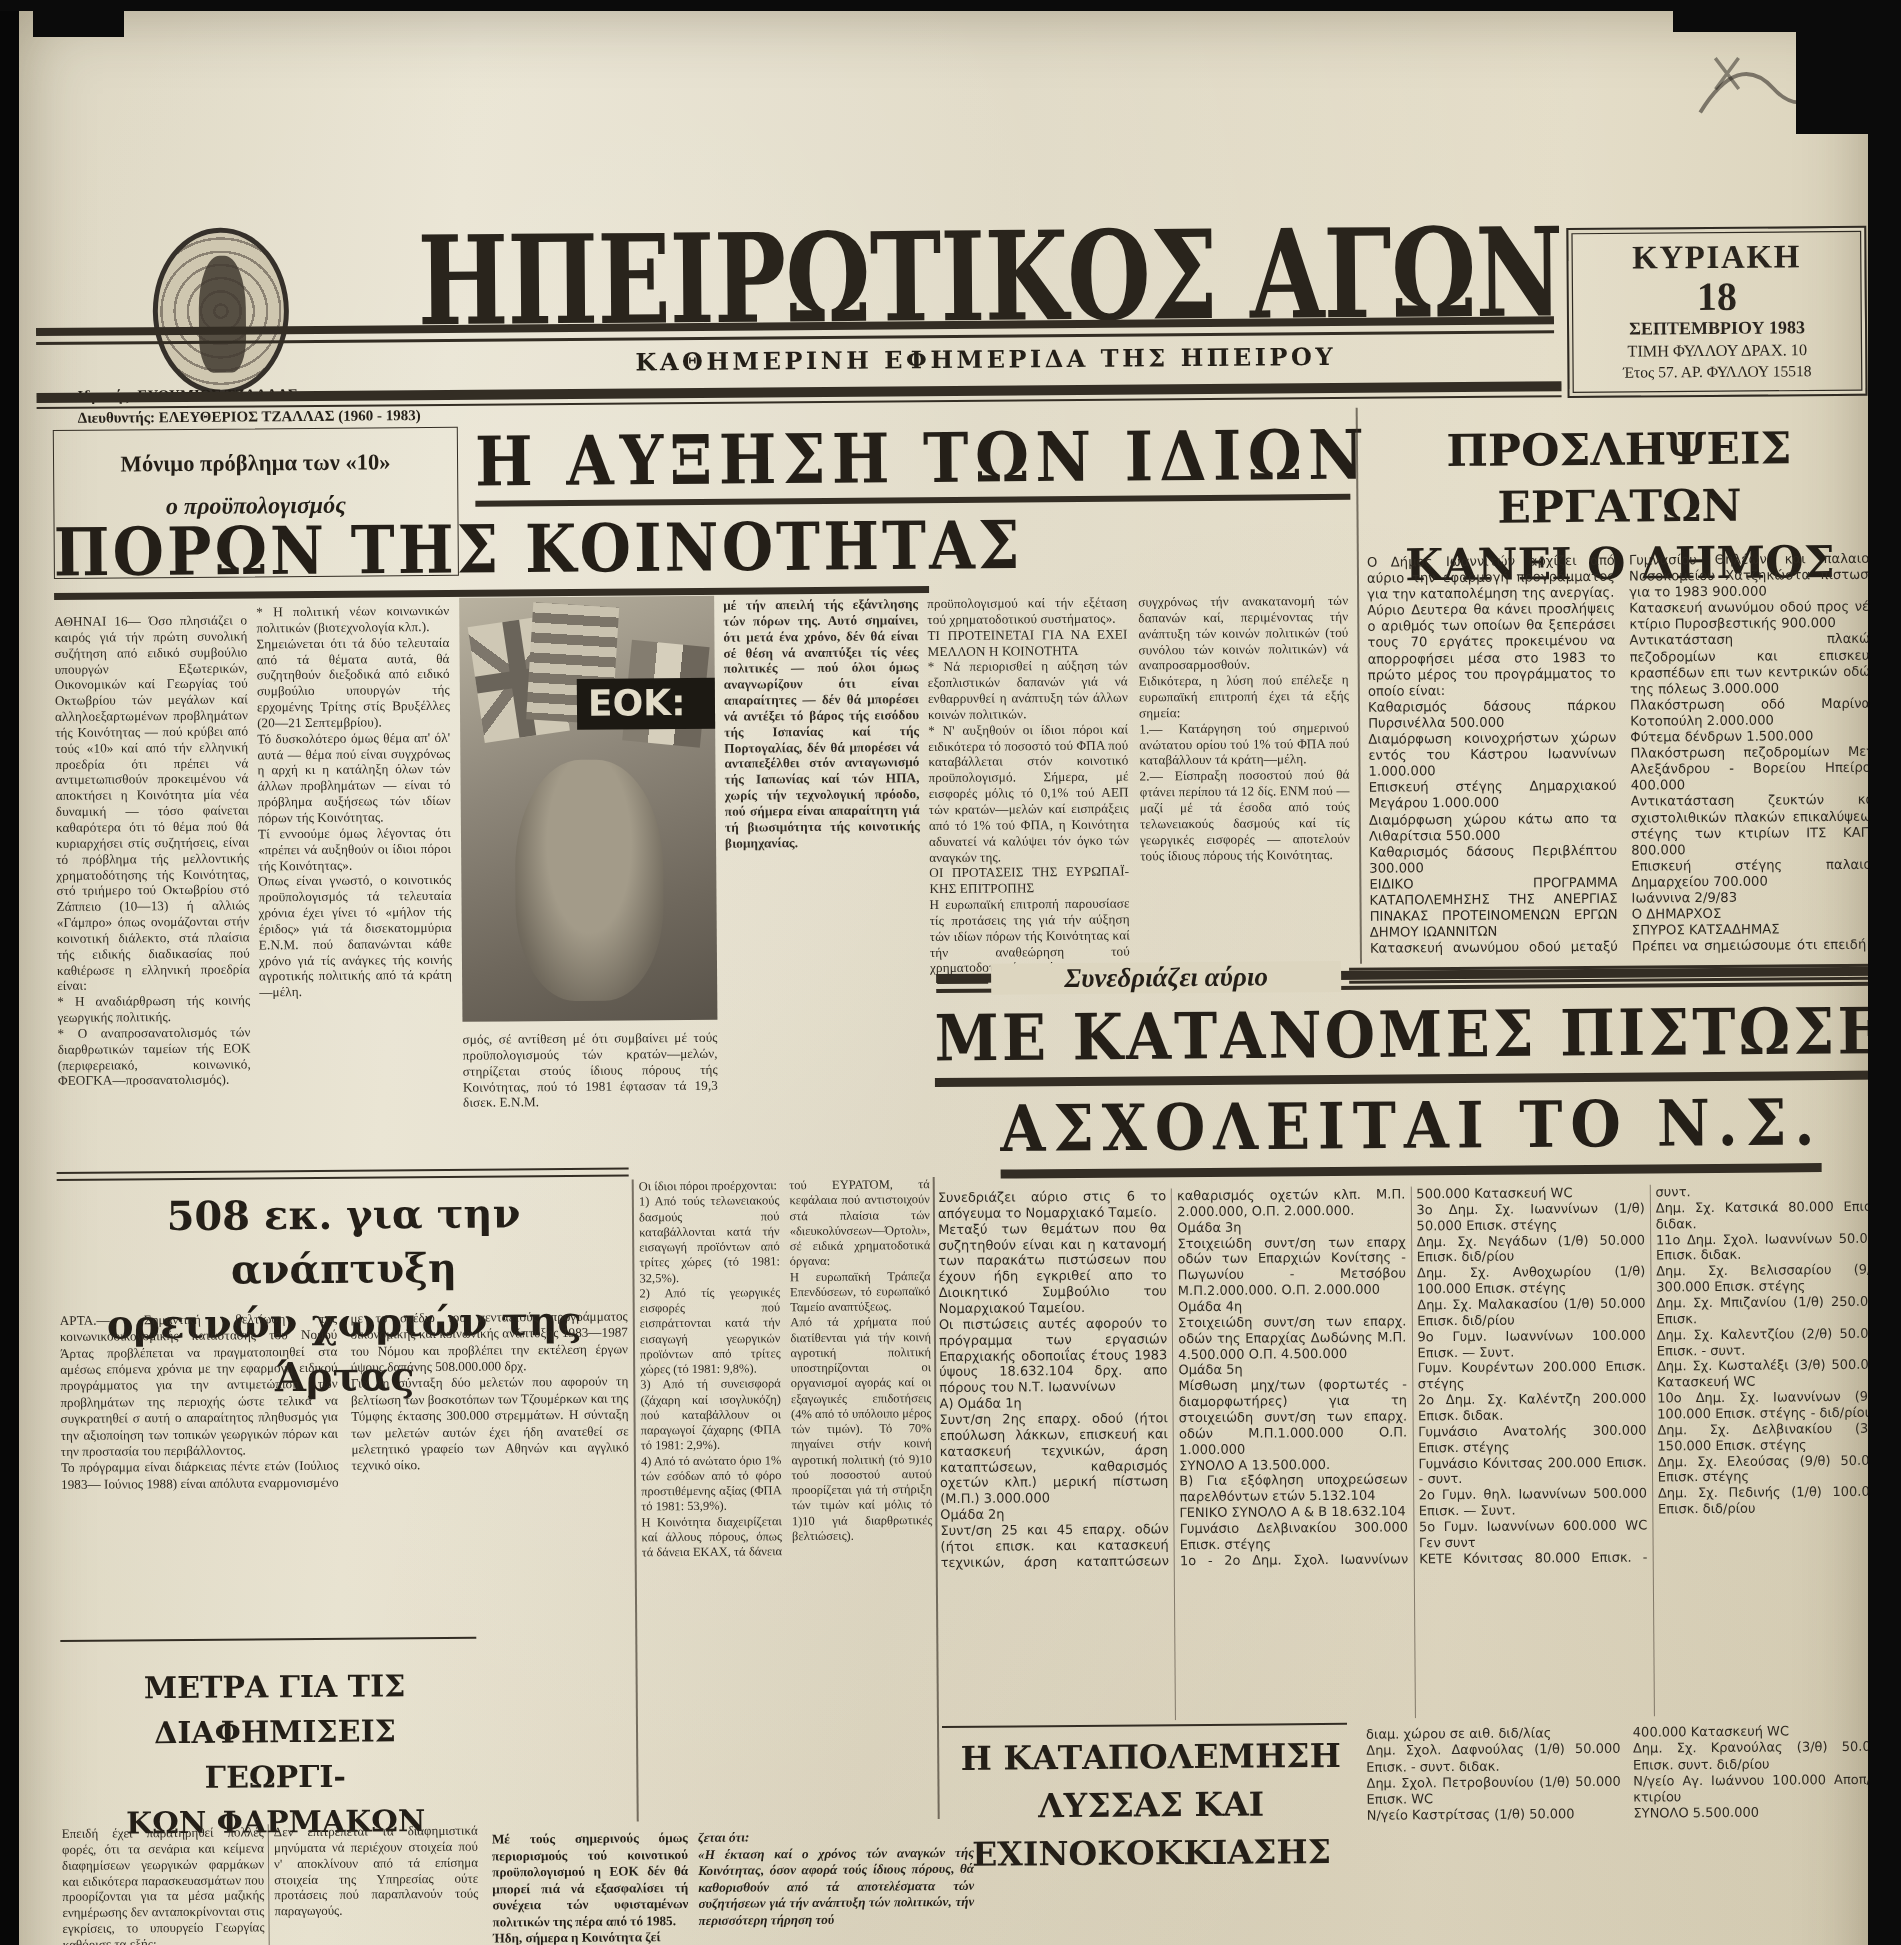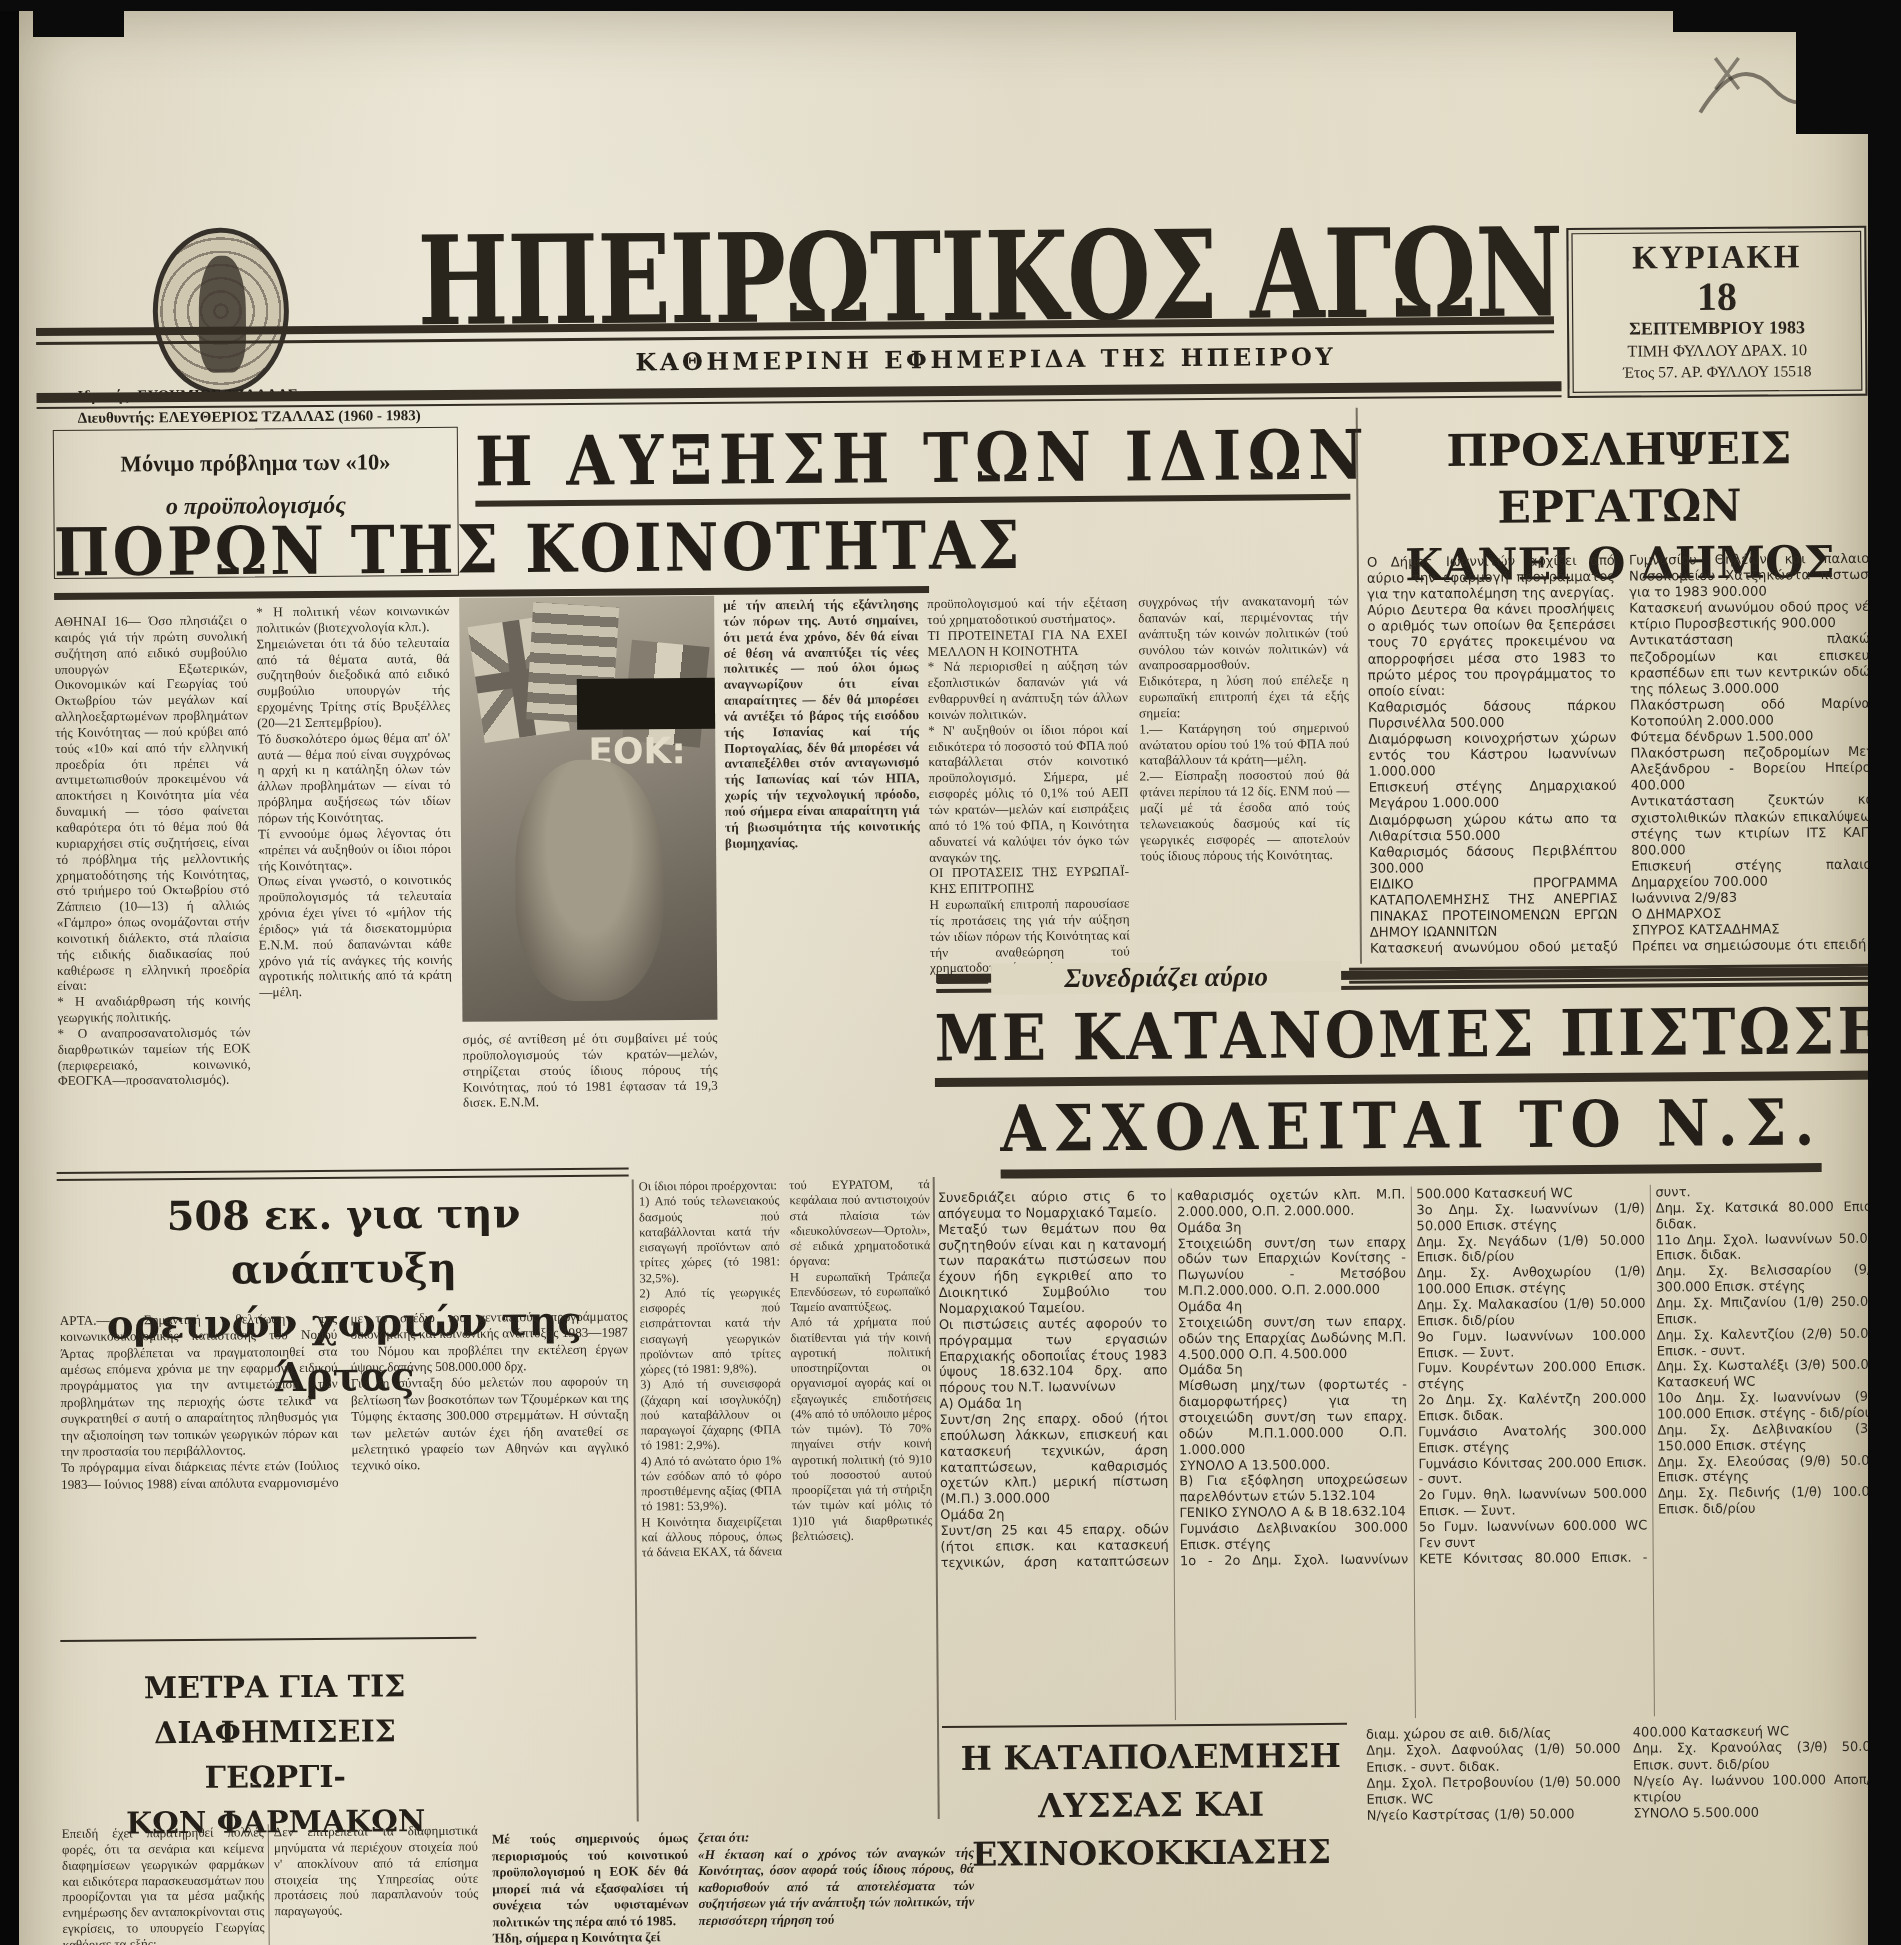--- a/index.html
+++ b/index.html
@@ -79,21 +79,21 @@
 Σημειώνεται ότι τά δύο τελευταία από τά θέματα αυτά, θά συζητηθούν διεξοδικά από ειδικό συμβούλιο υπουργών τής ερχομένης Τρίτης στίς Βρυξέλλες (20—21 Σεπτεμβρίου).
 Τό δυσκολότερο όμως θέμα απ' όλ' αυτά — θέμα πού είναι συγχρόνως η αρχή κι η κατάληξη όλων τών άλλων προβλημάτων — είναι τό πρόβλημα αυξήσεως τών ιδίων πόρων τής Κοινότητας.
 Τί εννοούμε όμως λέγοντας ότι «πρέπει νά αυξηθούν οι ίδιοι πόροι τής Κοινότητας».
 Όπως είναι γνωστό, ο κοινοτικός προϋπολογισμός τά τελευταία χρόνια έχει γίνει τό «μήλον τής έριδος» γιά τά δισεκατομμύρια Ε.Ν.Μ. πού δαπανώνται κάθε χρόνο γιά τίς ανάγκες τής κοινής αγροτικής πολιτικής από τά κράτη—μέλη.</div>
 
   <div class="ab photo clip" style="left:444px;top:584px;width:255px;height:424px;">
     <div class="ab" style="left:15.6px;top:23px;width:86px;height:117px;background:linear-gradient(#6a645a,#6a645a) 50% 0/17px 100% no-repeat,linear-gradient(#6a645a,#6a645a) 0 50%/100% 17px no-repeat,linear-gradient(45deg,transparent 46%,#7d766b 46% 54%,transparent 54%),linear-gradient(-45deg,transparent 46%,#7d766b 46% 54%,transparent 54%),#cfc8b5;transform:rotate(-8deg);"></div>
     <div class="ab" style="left:70px;top:7.8px;width:86px;height:117px;background:repeating-linear-gradient(#c9c2af 0 10px,#7b7468 10px 20px);transform:rotate(4deg);"></div>
     <div class="ab" style="left:167px;top:47px;width:78px;height:101px;background:linear-gradient(90deg,#847d70 0 33%,#d6cfbc 33% 66%,#6d665b 66%);transform:rotate(6deg);"></div>
     <div class="ab" style="left:117px;top:82px;width:140px;height:51px;background:#1c1913;"></div>
-    <div class="ab sans" style="left:128px;top:86px;font-size:36px;font-weight:bold;color:#e2dcc8;margin-top:48px;">ΕΟΚ:</div>
+    <div class="ab sans" style="left:128px;top:86px;font-size:36px;font-weight:bold;color:#e2dcc8;">ΕΟΚ:</div>
     <div class="ab" style="left:54px;top:163px;width:148px;height:241px;border-radius:45% 45% 40% 40%;background:radial-gradient(ellipse at 50% 35%,#a39b89 0 40%,#736c5f 75%,#57514a);"></div>
   </div>
   <div class="ab ser ink body-t just pre clip" style="left:444px;top:1018px;width:255px;height:132px;">σμός, σέ αντίθεση μέ ότι συμβαίνει μέ τούς προϋπολογισμούς τών κρατών—μελών, στηρίζεται στούς ίδιους πόρους τής Κοινότητας, πού τό 1981 έφτασαν τά 19,3 δισεκ. Ε.Ν.Μ.</div>
 
   <div class="ab ser ink body-t just pre clip hd" style="left:708px;top:586px;width:195px;height:564px;font-weight:bold;color:#332d25;">μέ τήν απειλή τής εξάντλησης τών πόρων της. Αυτό σημαίνει, ότι μετά ένα χρόνο, δέν θά είναι σέ θέση νά αναπτύξει τίς νέες πολιτικές — πού όλοι όμως αναγνωρίζουν ότι είναι απαραίτητες — δέν θά μπορέσει νά αντέξει τό βάρος τής εισόδου τής Ισπανίας καί τής Πορτογαλίας, δέν θά μπορέσει νά ανταπεξέλθει στόν ανταγωνισμό τής Ιαπωνίας καί τών ΗΠΑ, χωρίς τήν τεχνολογική πρόοδο, πού σήμερα είναι απαραίτητη γιά τή βιωσιμότητα τής κοινοτικής βιομηχανίας.</div>
   <div class="ab ser ink body-t just pre clip" style="left:912px;top:586px;width:200px;height:564px;">προϋπολογισμού καί τήν εξέταση τού χρηματοδοτικού συστήματος».
 ΤΙ ΠΡΟΤΕΙΝΕΤΑΙ ΓΙΑ ΝΑ ΕΧΕΙ ΜΕΛΛΟΝ Η ΚΟΙΝΟΤΗΤΑ
 * Νά περιορισθεί η αύξηση τών εξοπλιστικών δαπανών γιά νά ενθαρρυνθεί η ανάπτυξη τών άλλων κοινών πολιτικών.
 * Ν' αυξηθούν οι ίδιοι πόροι καί ειδικότερα τό ποσοστό τού ΦΠΑ πού καταβάλλεται στόν κοινοτικό προϋπολογισμό. Σήμερα, μέ εισφορές μόλις τό 0,1% τού ΑΕΠ τών κρατών—μελών καί εισπράξεις από τό 1% τού ΦΠΑ, η Κοινότητα αδυνατεί νά καλύψει τόν όγκο τών αναγκών της.
 ΟΙ ΠΡΟΤΑΣΕΙΣ ΤΗΣ ΕΥΡΩΠΑΪ-ΚΗΣ ΕΠΙΤΡΟΠΗΣ

